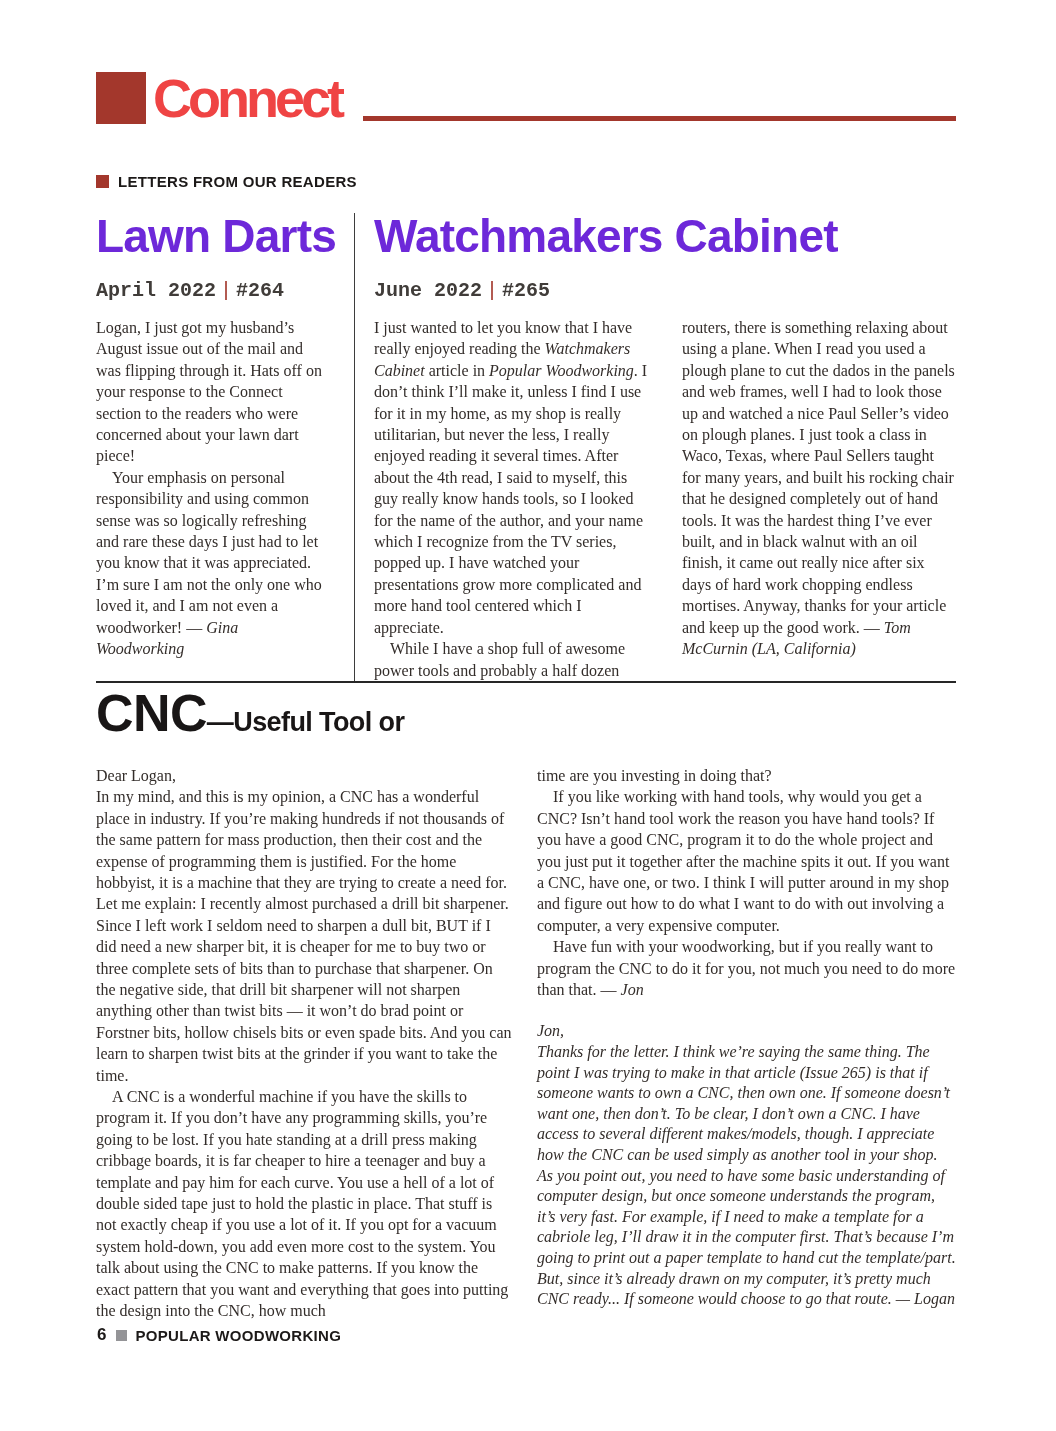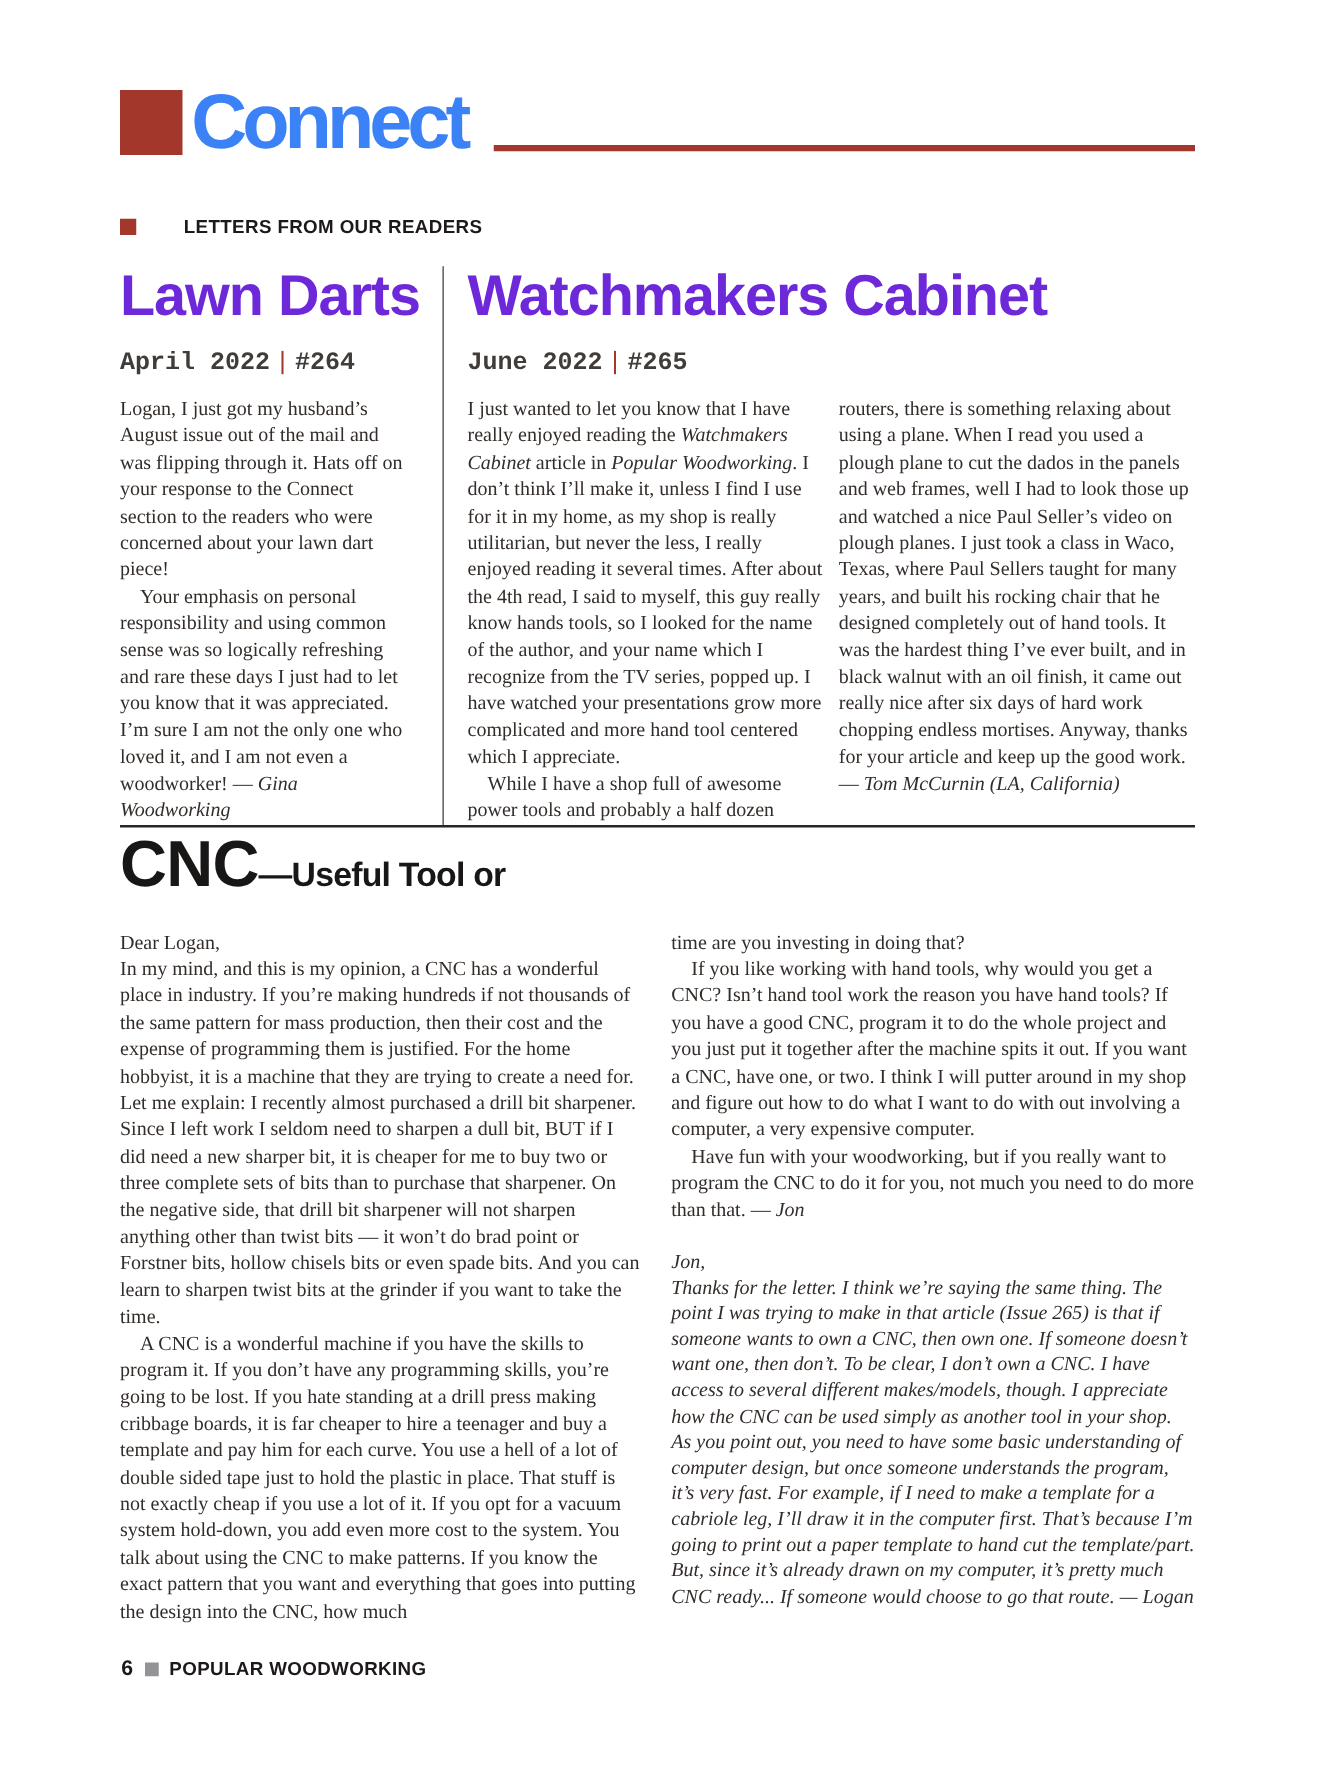--- a/index.html
+++ b/index.html
@@ -17,27 +17,27 @@
     font-family:"Liberation Serif", serif;color:var(--body-ink);
     -webkit-font-smoothing:antialiased;
   }
   .page{padding:66px 100px 0 96px;}
 
   
   .masthead-row{display:flex;align-items:center;height:64px;}
   .red-square{width:50px;height:52px;background:var(--red);flex:0 0 auto;}
   .section-title{
     font-family:"Liberation Sans", sans-serif;font-weight:bold;
-    font-size:62px;line-height:64px;letter-spacing:-4px;
-    margin:0 0 0 7px;color:#3b82f6;white-space:nowrap;
+    font-size:54px;line-height:64px;letter-spacing:-4px;
+    margin:0 0 0 7px;color:#ef4444;white-space:nowrap;
   }
   .red-rule{flex:1;height:5px;background:var(--red);margin-left:22px;align-self:flex-end;margin-bottom:9px;}
 
   
-  .kicker-row{margin-top:43px;display:flex;align-items:center;gap:29px;}
+  .kicker-row{margin-top:43px;display:flex;align-items:center;}
   .kicker-square{width:13px;height:13px;background:var(--red);flex:0 0 auto;}
   .kicker-text{
     margin-left:9px;font-family:"Liberation Sans", sans-serif;font-weight:bold;
     font-size:15px;letter-spacing:0.3px;color:var(--ink);
   }
 
   
   .letters{display:flex;margin-top:23px;min-height:436px;}
   .lawn-col{width:259px;flex:0 0 auto;padding-right:27px;border-right:1.5px solid var(--divider);}
   .watch-col{flex:1;padding-left:19px;min-width:0;}
@@ -48,21 +48,21 @@
   .dateline{
     margin-top:20px;font-family:Liberation Mono, monospace;font-weight:bold;
     font-size:20px;color:#403c39;
   }
   .dateline .pipe{color:var(--red);padding:0 4px;font-weight:normal;}
 
   .body{margin-top:15px;}
   .body p{margin:0;font-size:16px;line-height:21.4px;color:var(--body-ink);}
   .body p.indent{text-indent:16px;}
   .it{font-style:italic;}
-  .two-col{display:flex;gap:12px;margin-top:15px;}
+  .two-col{display:flex;gap:34px;margin-top:15px;}
   .two-col .bcol{flex:1;min-width:0;}
   .two-col .bcol{margin-top:0;}
 
   
   .section-rule{border:none;border-top:2.5px solid var(--rule-dark);margin:0;}
 
   
   .cnc{margin-top:15px;}
   .cnc-title{
     margin:0;font-family:"Liberation Sans", sans-serif;font-weight:bold;

